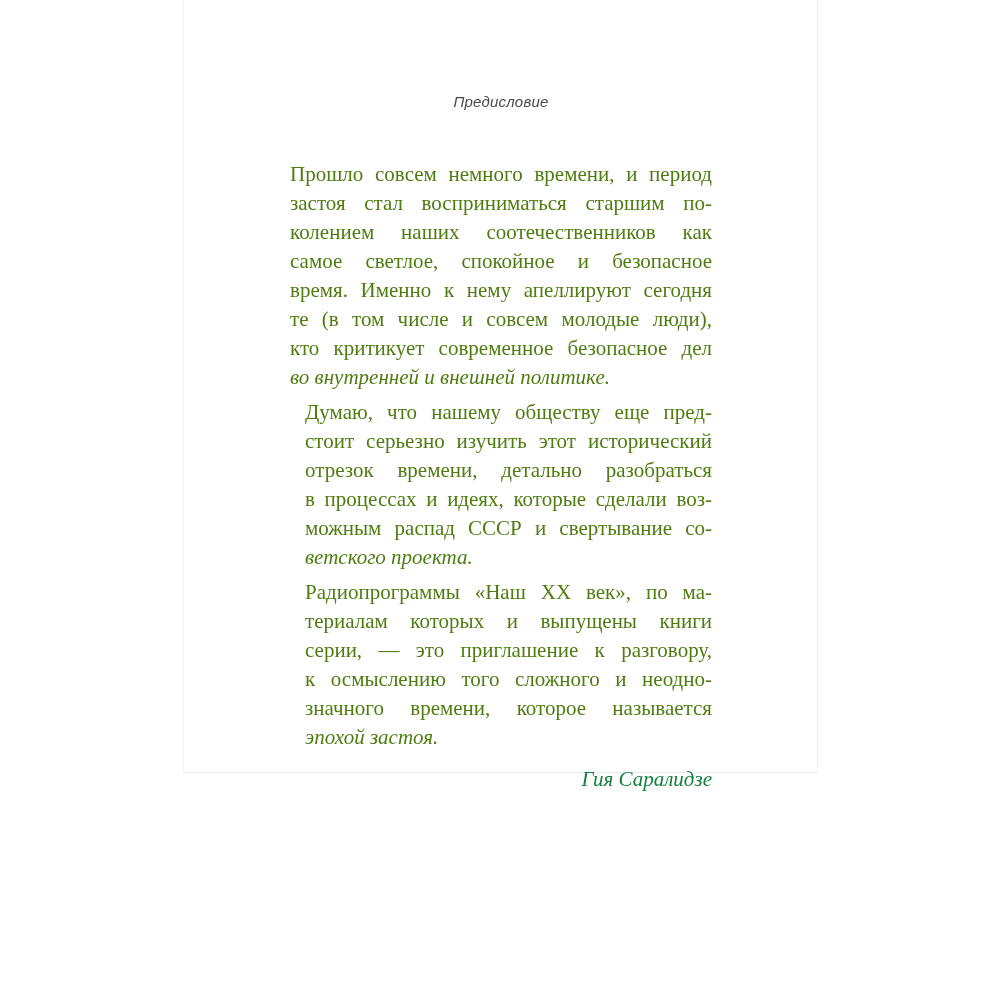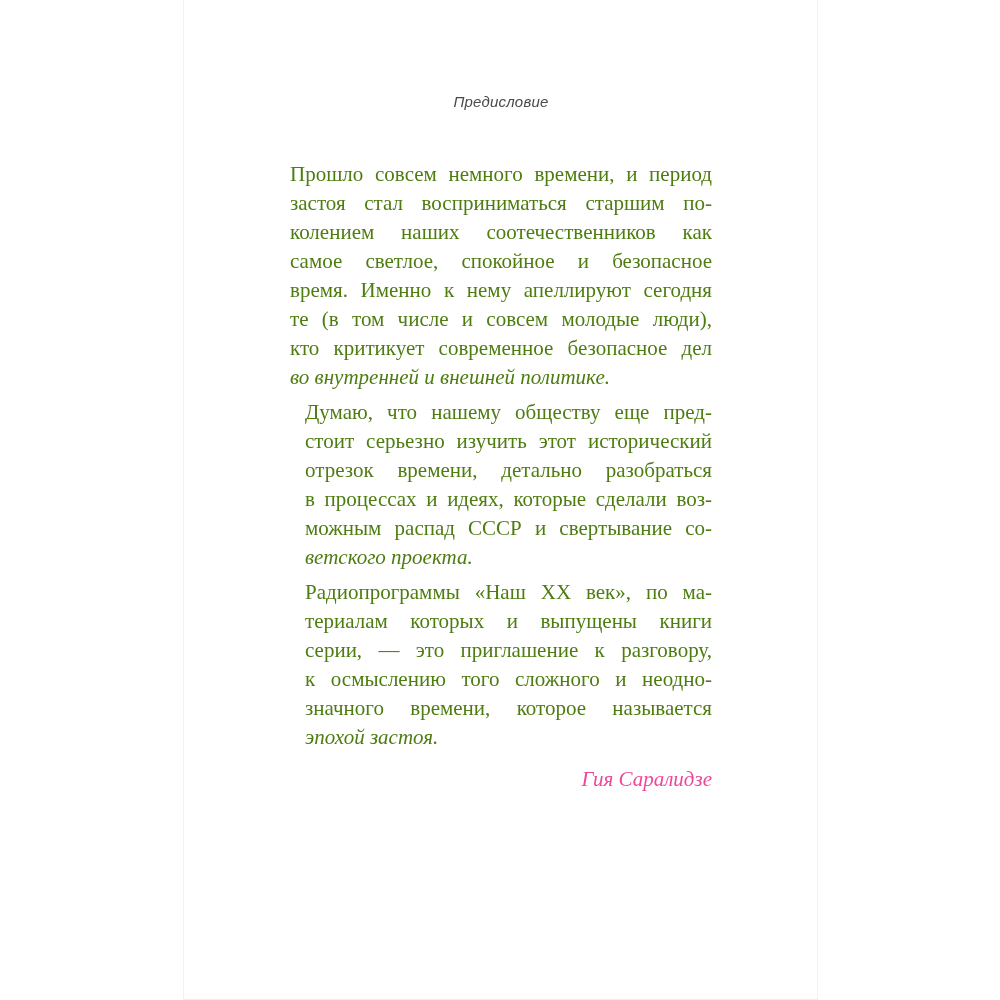--- a/index.html
+++ b/index.html
@@ -5,21 +5,21 @@
   * { margin: 0; padding: 0; box-sizing: border-box; }
   html, body {
     width: 1000px; height: 1000px;
     background: #ffffff;
     font-family: "Liberation Serif", serif;
     overflow: hidden;
   }
   .page-card {
     position: absolute;
     left: 183px; top: 0;
-    width: 635px; height: 1000px;
+    width: 635px; height: 773px;
     background: #ffffff;
     border-left: 1px solid #f2f2f2;
     border-right: 1px solid #f2f2f2;
     border-bottom: 1px solid #ececec;
   }
   .page-inner {
     padding: 94px 105px 0 106px;
   }
   .chapter-header {
     text-align: center;
@@ -48,21 +48,21 @@
     text-align-last: left;
     font-style: italic;
   }
   .signature {
     margin-top: 13px;
     text-align: right;
     font-family: "Liberation Serif", serif;
     font-style: italic;
     font-size: 21px;
     line-height: 29px;
-    color: #ec4899;
+    color: #15803d;
   }
 </style>
 </head>
 <body>
 
 <div class="page-card">
   <div class="page-inner">
 
     <div class="chapter-header">Предисловие</div>
 

